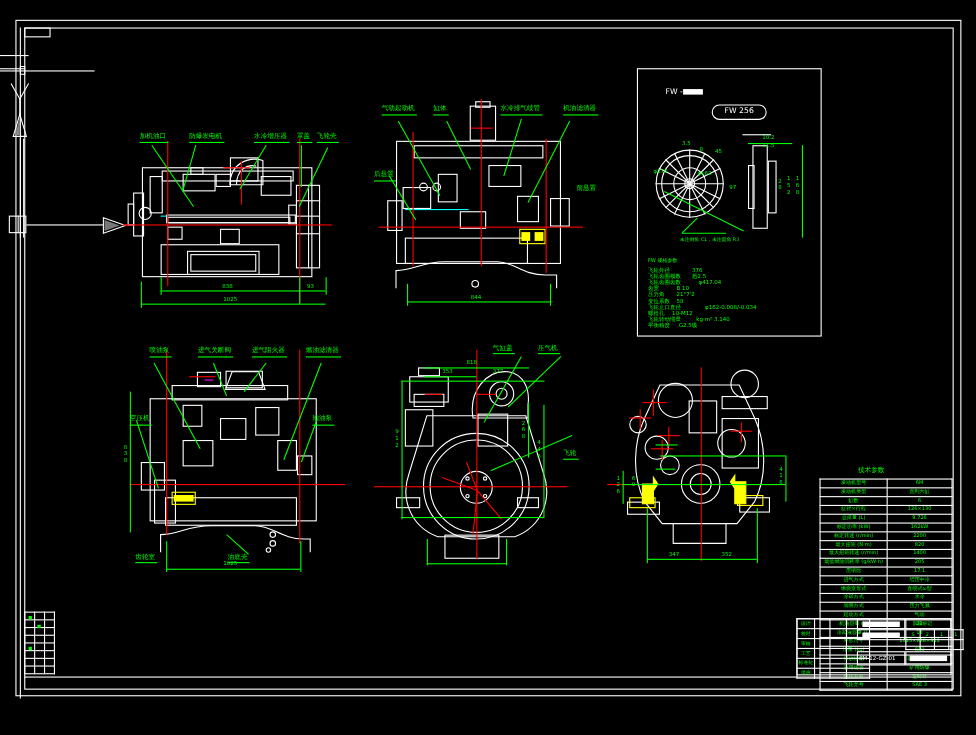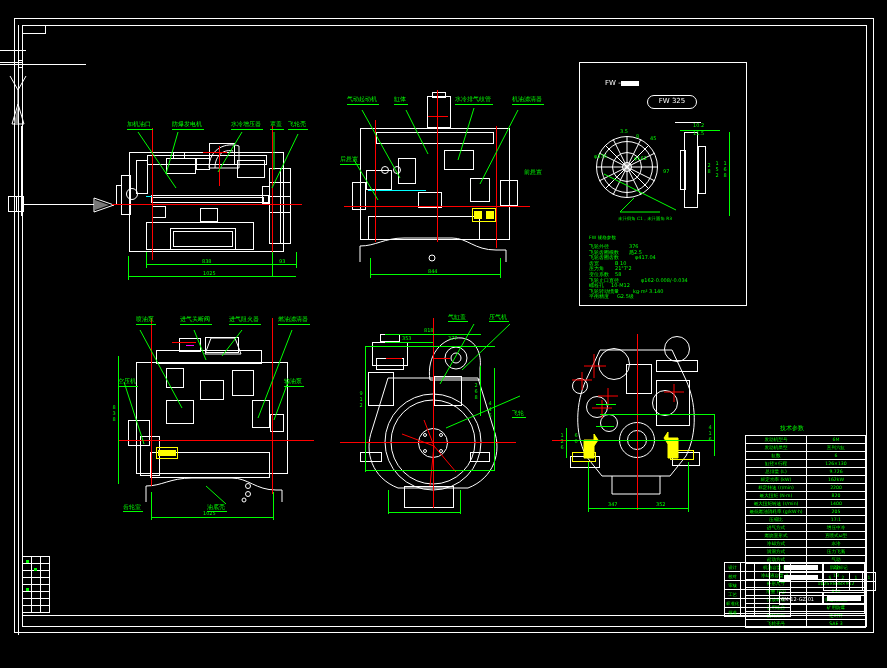--- a/index.html
+++ b/index.html
@@ -459,21 +459,21 @@
     <div class="vl g" style="left:688px;top:462px;height:50px;"></div>
     <div class="dim" style="left:608px;top:501px;">347</div>
     <div class="dim" style="left:656px;top:501px;">352</div>
   </div>
 
   <div class="box" style="left:579px;top:62px;width:168px;height:244px;"></div>
 
   <div class="lblw" style="left:605px;top:80px;font-size:7px;">FW -</div>
   <div class="fillw" style="left:621px;top:81px;width:18px;height:5px;"></div>
 
-  <div class="pillbox" style="left:647px;top:95px;width:50px;height:14px;">FW 325</div>
+  <div class="pillbox" style="left:647px;top:95px;width:50px;height:14px;">FW 256</div>
 
   <div class="circ" style="left:596px;top:136px;width:62px;height:62px;"></div>
   <div class="circ" style="left:601px;top:141px;width:52px;height:52px;"></div>
   <div class="circ" style="left:612px;top:152px;width:30px;height:30px;"></div>
   <div class="circ" style="left:622px;top:162px;width:10px;height:10px;"></div>
   <svg style="left:596px;top:136px;width:62px;height:62px;">
     <line x1="31" y1="0" x2="31" y2="62" stroke="#fff" stroke-width="1"></line>
     <line x1="0" y1="31" x2="62" y2="31" stroke="#fff" stroke-width="1"></line>
     <line x1="9" y1="9" x2="53" y2="53" stroke="#fff" stroke-width="1"></line>
     <line x1="53" y1="9" x2="9" y2="53" stroke="#fff" stroke-width="1"></line>

